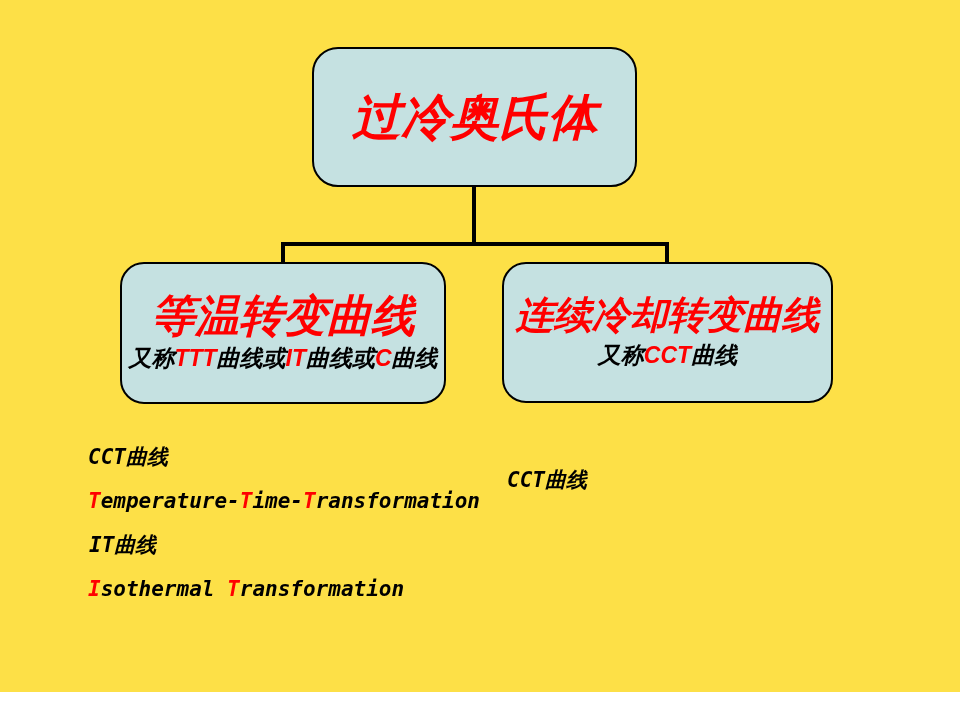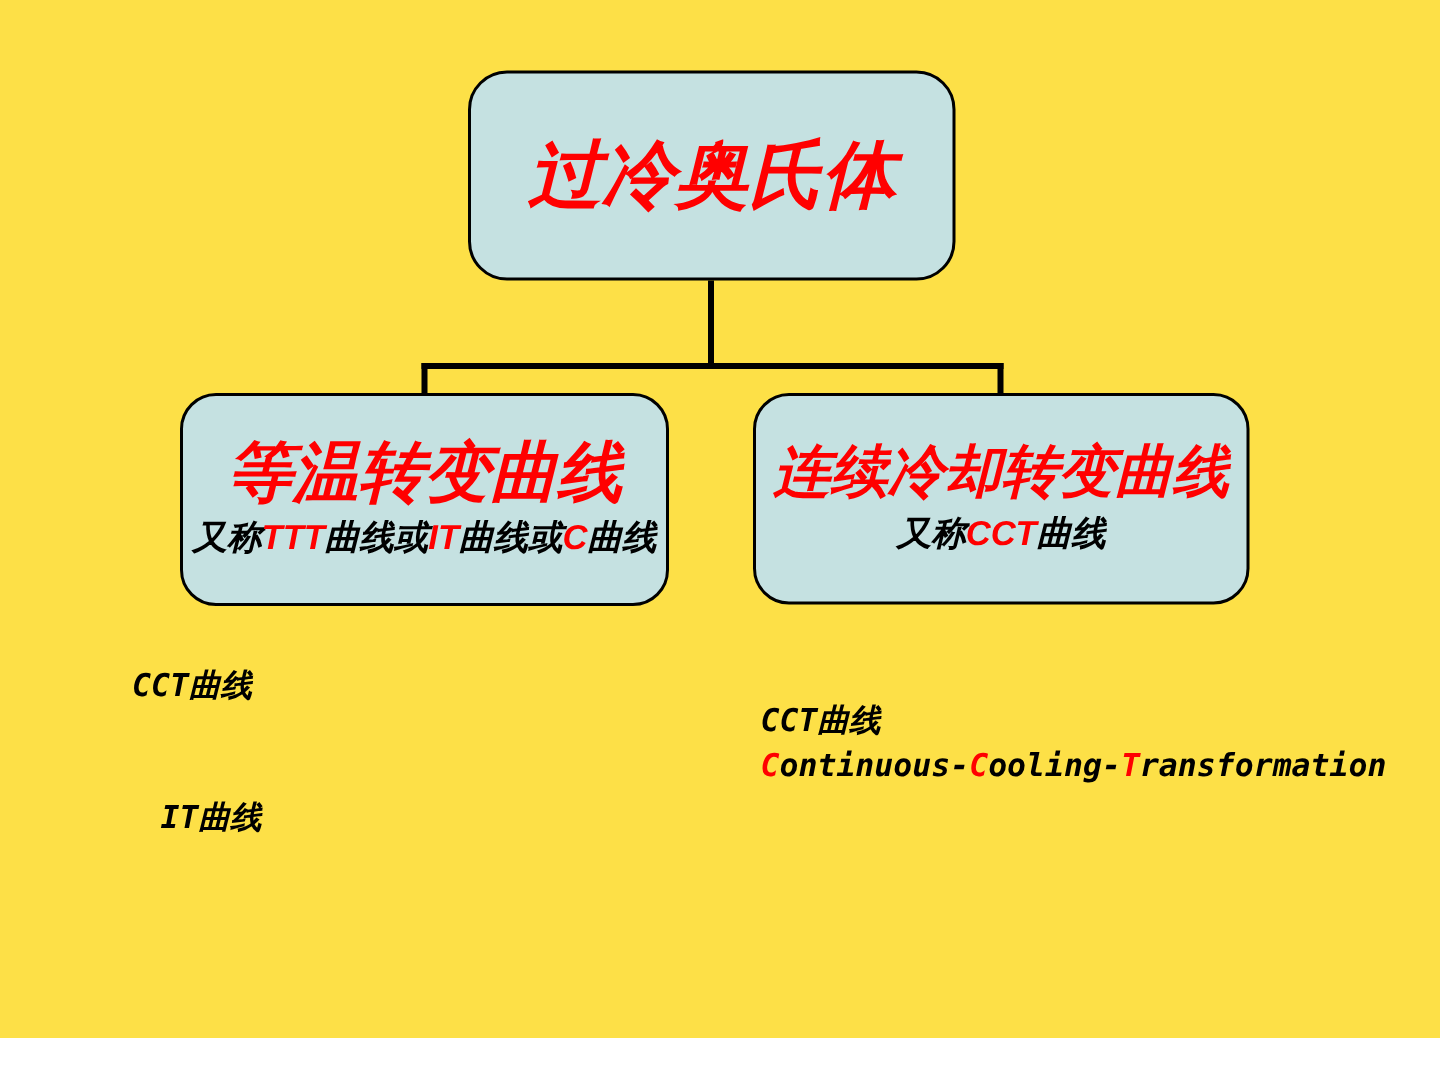--- a/index.html
+++ b/index.html
@@ -53,21 +53,21 @@
     position: absolute;
     font-family: "DejaVu Sans Mono", "Liberation Sans", sans-serif;
     font-weight: bold;
     font-size: 21px;
     color: #000000;
     white-space: nowrap;
     line-height: 26px;
   }
   .ln-ttt-label { left: 88px;  top: 444px; }
   .ln-ttt-exp   { left: 88px;  top: 488px; }
-  .ln-it-label  { left: 107px;  top: 532px; }
+  .ln-it-label  { left: 89px;  top: 532px; }
   .ln-it-exp    { left: 88px;  top: 576px; }
   .ln-cct-label { left: 507px; top: 467px; }
   .ln-cct-exp   { left: 507px; top: 497px; }
 </style>
 </head>
 <body>
 
 <div class="slide">
 
   <div class="node node-root">
@@ -83,18 +83,19 @@
     <div class="branch-title">等温转变曲线</div>
     <div class="branch-subtitle"><span style="color: rgb(0, 0, 0);">又称</span><span style="color: rgb(255, 0, 0);">TTT</span><span style="color: rgb(0, 0, 0);">曲线或</span><span style="color: rgb(255, 0, 0);">IT</span><span style="color: rgb(0, 0, 0);">曲线或</span><span style="color: rgb(255, 0, 0);">C</span><span style="color: rgb(0, 0, 0);">曲线</span></div>
   </div>
 
   <div class="node node-right">
     <div class="branch-title">连续冷却转变曲线</div>
     <div class="branch-subtitle"><span style="color: rgb(0, 0, 0);">又称</span><span style="color: rgb(255, 0, 0);">CCT</span><span style="color: rgb(0, 0, 0);">曲线</span></div>
   </div>
 
   <div class="note-line ln-ttt-label">CCT曲线</div>
+  <div class="note-line ln-ttt-exp"><span style="color: rgb(255, 0, 0);">T</span><span style="color: rgb(0, 0, 0);">emperature-</span><span style="color: rgb(255, 0, 0);">T</span><span style="color: rgb(0, 0, 0);">ime-</span><span style="color: rgb(255, 0, 0);">T</span><span style="color: rgb(0, 0, 0);">ransformation</span></div>
   <div class="note-line ln-it-label">IT曲线</div>
+  <div class="note-line ln-it-exp"><span style="color: rgb(255, 0, 0);">I</span><span style="color: rgb(0, 0, 0);">sothermal </span><span style="color: rgb(255, 0, 0);">T</span><span style="color: rgb(0, 0, 0);">ransformation</span></div>
 
   <div class="note-line ln-cct-label">CCT曲线</div>
-  <div class="note-line ln-cct-exp"><span style="color: rgb(255, 0, 0);">C</span><span style="color: rgb(0, 0, 0);">ontinuous-</span><span style="color: rgb(255, 0, 0);">C</span><span style="color: rgb(0, 0, 0);">ooling-</span><span style="color: rgb(255, 0, 0);">T</span><span style="color: rgb(0, 0, 0);">ransformation</span></div>
 
 </div>
 
 </body></html>

